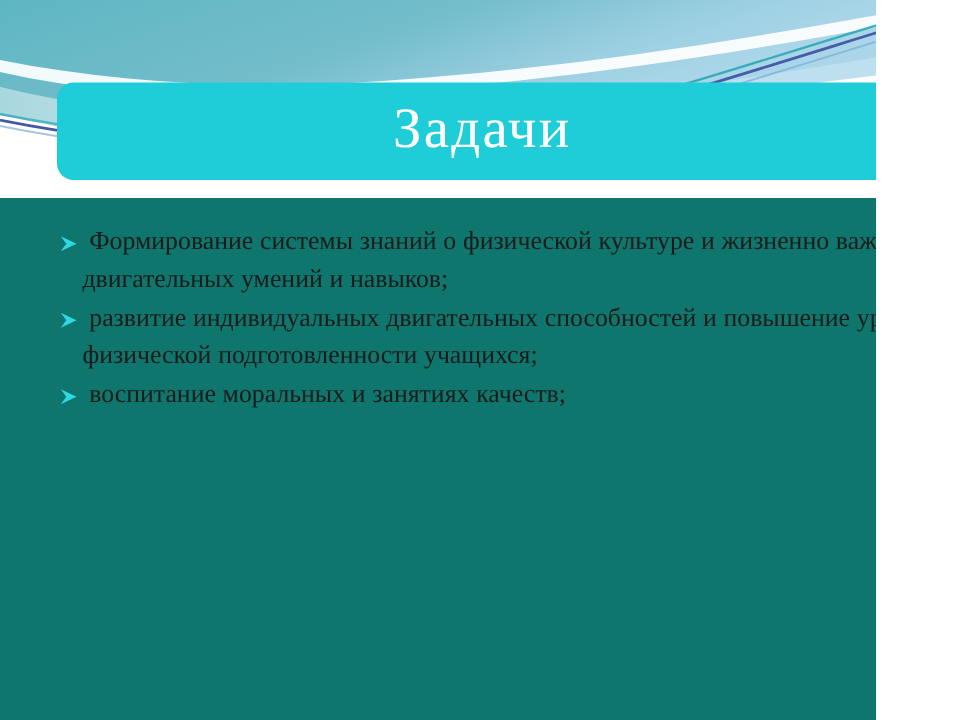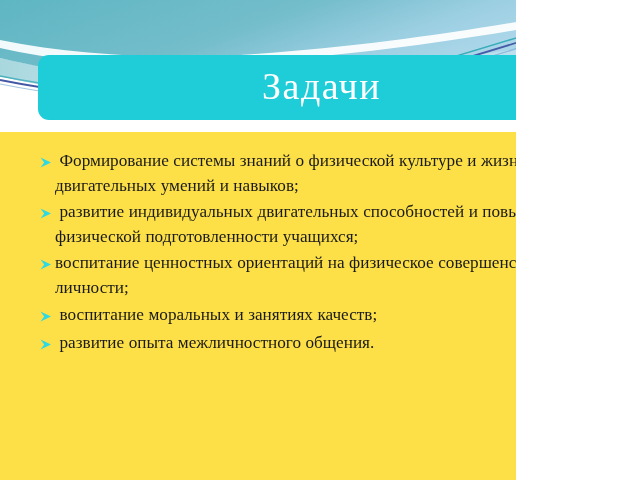--- a/index.html
+++ b/index.html
@@ -11,23 +11,23 @@
     width: 640px;
     height: 480px;
     overflow: hidden;
     font-family: "Liberation Serif", "DejaVu Serif", serif;
     position: relative;
   }
 
   #slide {
     position: absolute;
     left: 0; top: 0;
-    width: 516px;
+    width: 584px;
     height: 480px;
-    background: #fde047;
+    background: #0f766e;
     overflow: hidden;
   }
 
   
   #header-decoration {
     position: absolute;
     left: 0; top: 0;
     width: 640px;
     height: 132px;
     overflow: hidden;
@@ -189,43 +189,27 @@
 
     <li class="bullet-row">
       <span class="bullet-marker">
         <svg viewBox="0 0 12 11" xmlns="http://www.w3.org/2000/svg">
           <path d="M0.5,0.5 L11,5.5 L0.5,10.5 L4.2,5.5 Z" fill="#2ed9e4"></path>
         </svg>
       </span>
       <span class="bullet-text"> развитие индивидуальных двигательных способностей и повышение уровня физической подготовленности учащихся;</span>
     </li>
 
-    <li class="bullet-row tight">
-      <span class="bullet-marker">
-        <svg viewBox="0 0 12 11" xmlns="http://www.w3.org/2000/svg">
-          <path d="M0.5,0.5 L11,5.5 L0.5,10.5 L4.2,5.5 Z" fill="#2ed9e4"></path>
-        </svg>
-      </span>
-      <span class="bullet-text">воспитание ценностных ориентаций на физическое совершенствование личности;</span>
-    </li>
 
 
     <li class="bullet-row">
       <span class="bullet-marker">
         <svg viewBox="0 0 12 11" xmlns="http://www.w3.org/2000/svg">
           <path d="M0.5,0.5 L11,5.5 L0.5,10.5 L4.2,5.5 Z" fill="#2ed9e4"></path>
         </svg>
       </span>
       <span class="bullet-text"> воспитание моральных и занятиях качеств;</span>
     </li>
 
-    <li class="bullet-row">
-      <span class="bullet-marker">
-        <svg viewBox="0 0 12 11" xmlns="http://www.w3.org/2000/svg">
-          <path d="M0.5,0.5 L11,5.5 L0.5,10.5 L4.2,5.5 Z" fill="#2ed9e4"></path>
-        </svg>
-      </span>
-      <span class="bullet-text"> развитие опыта межличностного общения.</span>
-    </li>
 
   </ul>
 
 </div>
 
 </body></html>

